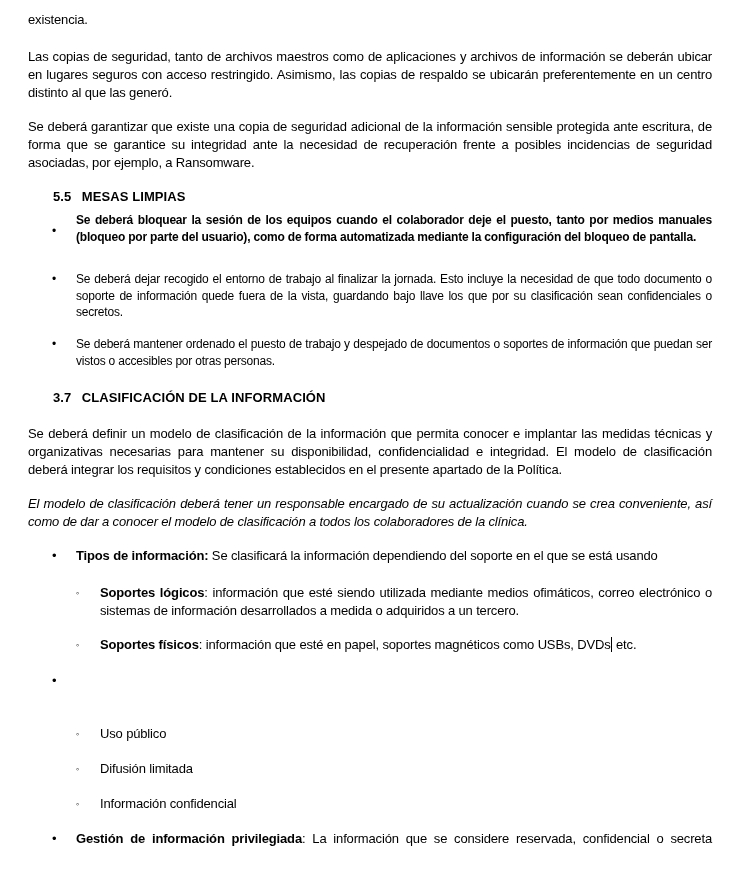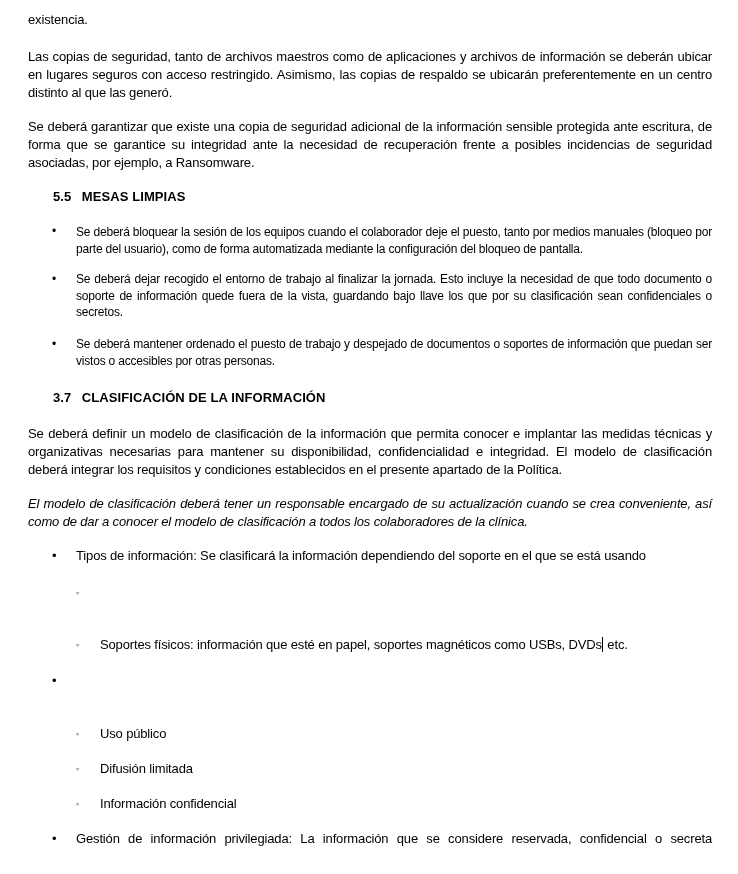--- a/index.html
+++ b/index.html
@@ -79,21 +79,21 @@
       left: 52px;
       font-size: 12px;
       line-height: 16.5px;
     }
     .circ {
       position: absolute;
       left: 76px;
       font-size: 9px;
       line-height: 18px;
     }
-    b, .bold { font-weight: normal; }
+    b, .bold { font-weight: bold; }
     .cursor {
       display: inline-block;
       width: 1px;
       height: 15px;
       background: #000;
       vertical-align: -3px;
       margin: 0 1px 0 0;
     }
   </style>
 </head>
@@ -106,41 +106,42 @@
   <div class="p last-left" style="top:48px;">Las copias de seguridad, tanto de archivos maestros como de aplicaciones y archivos de información se deberán ubicar en lugares seguros con acceso restringido. Asimismo, las copias de respaldo se ubicarán preferentemente en un centro distinto al que las generó.</div>
 
   <div class="p last-left" style="top:118px;">Se deberá garantizar que existe una copia de seguridad adicional de la información sensible protegida ante escritura, de forma que se garantice su integridad ante la necesidad de recuperación frente a posibles incidencias de seguridad asociadas, por ejemplo, a Ransomware.</div>
 
   <div class="h" style="top:188px;">
     <span class="num">5.5</span>
     <span>MESAS LIMPIAS</span>
   </div>
 
   <span class="bullet-sm" style="top:223px;">•</span>
-  <div class="li" style="top:224px;">Se deberá bloquear la sesión de los equipos cuando el colaborador deje el puesto, tanto por medios manuales (bloqueo por parte del usuario), como de forma automatizada mediante la configuración del bloqueo de pantalla.</div>
+  <div class="li" style="top:212px;font-weight:bold;">Se deberá bloquear la sesión de los equipos cuando el colaborador deje el puesto, tanto por medios manuales (bloqueo por parte del usuario), como de forma automatizada mediante la configuración del bloqueo de pantalla.</div>
 
   <span class="bullet-sm" style="top:271px;">•</span>
   <div class="li" style="top:271px;">Se deberá dejar recogido el entorno de trabajo al finalizar la jornada. Esto incluye la necesidad de que todo documento o soporte de información quede fuera de la vista, guardando bajo llave los que por su clasificación sean confidenciales o secretos.</div>
 
   <span class="bullet-sm" style="top:336px;">•</span>
   <div class="li" style="top:336px;">Se deberá mantener ordenado el puesto de trabajo y despejado de documentos o soportes de información que puedan ser vistos o accesibles por otras personas.</div>
 
   <div class="h" style="top:389px;">
     <span class="num">3.7</span>
     <span>CLASIFICACIÓN DE LA INFORMACIÓN</span>
   </div>
 
   <div class="p last-left" style="top:425px;">Se deberá definir un modelo de clasificación de la información que permita conocer e implantar las medidas técnicas y organizativas necesarias para mantener su disponibilidad, confidencialidad e integridad. El modelo de clasificación deberá integrar los requisitos y condiciones establecidos en el presente apartado de la Política.</div>
 
   <div class="p last-left" style="top:495px;font-style:italic;">El modelo de clasificación deberá tener un responsable encargado de su actualización cuando se crea conveniente, así como de dar a conocer el modelo de clasificación a todos los colaboradores de la clínica.</div>
 
   <span class="bullet" style="top:547px;">•</span>
   <div class="li13" style="top:547px;"><span class="bold">Tipos de información:</span><span> Se clasificará la información dependiendo del soporte en el que se está usando</span></div>
 
   <span class="circ" style="top:584px;">◦</span>
+  <div class="sub" style="top:584px;"><span class="bold">Soportes lógicos</span><span>: información que esté siendo utilizada mediante medios ofimáticos, correo electrónico o sistemas de información desarrollados a medida o adquiridos a un tercero.</span></div>
 
   <span class="circ" style="top:636px;">◦</span>
   <div class="sub" style="top:636px;"><span class="bold">Soportes físicos</span><span>: información que esté en papel, soportes magnéticos como USBs, DVDs</span><span class="cursor"></span><span> etc.</span></div>
 
   <span class="bullet" style="top:672px;">•</span>
 
   <span class="circ" style="top:725px;">◦</span>
   <div class="sub" style="top:725px;">Uso público</div>
 
   <span class="circ" style="top:760px;">◦</span>

